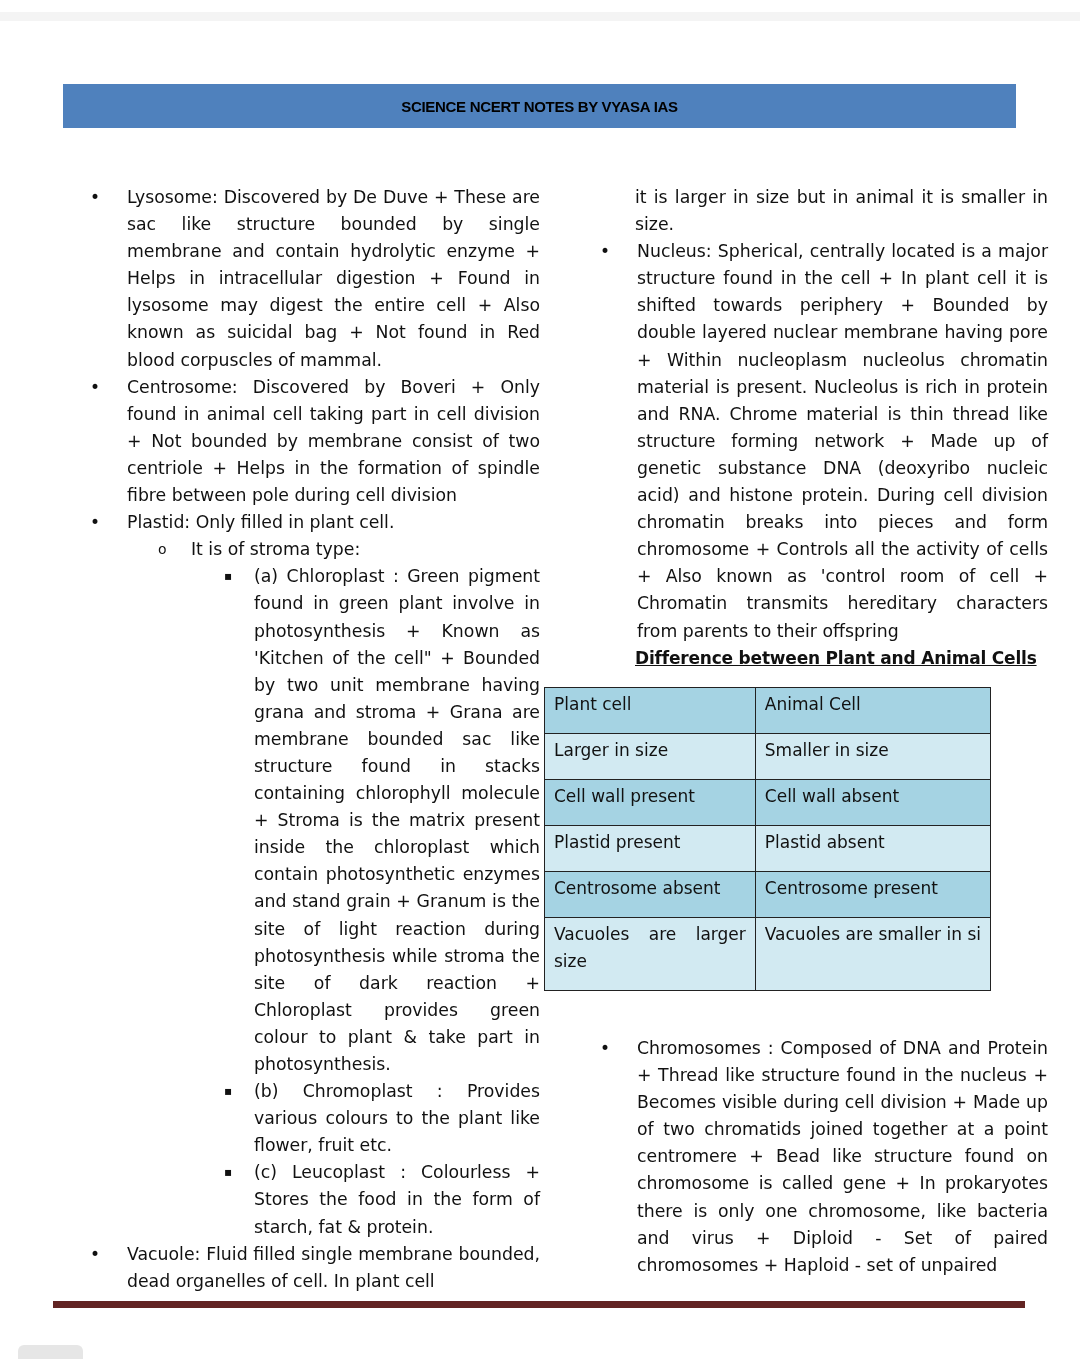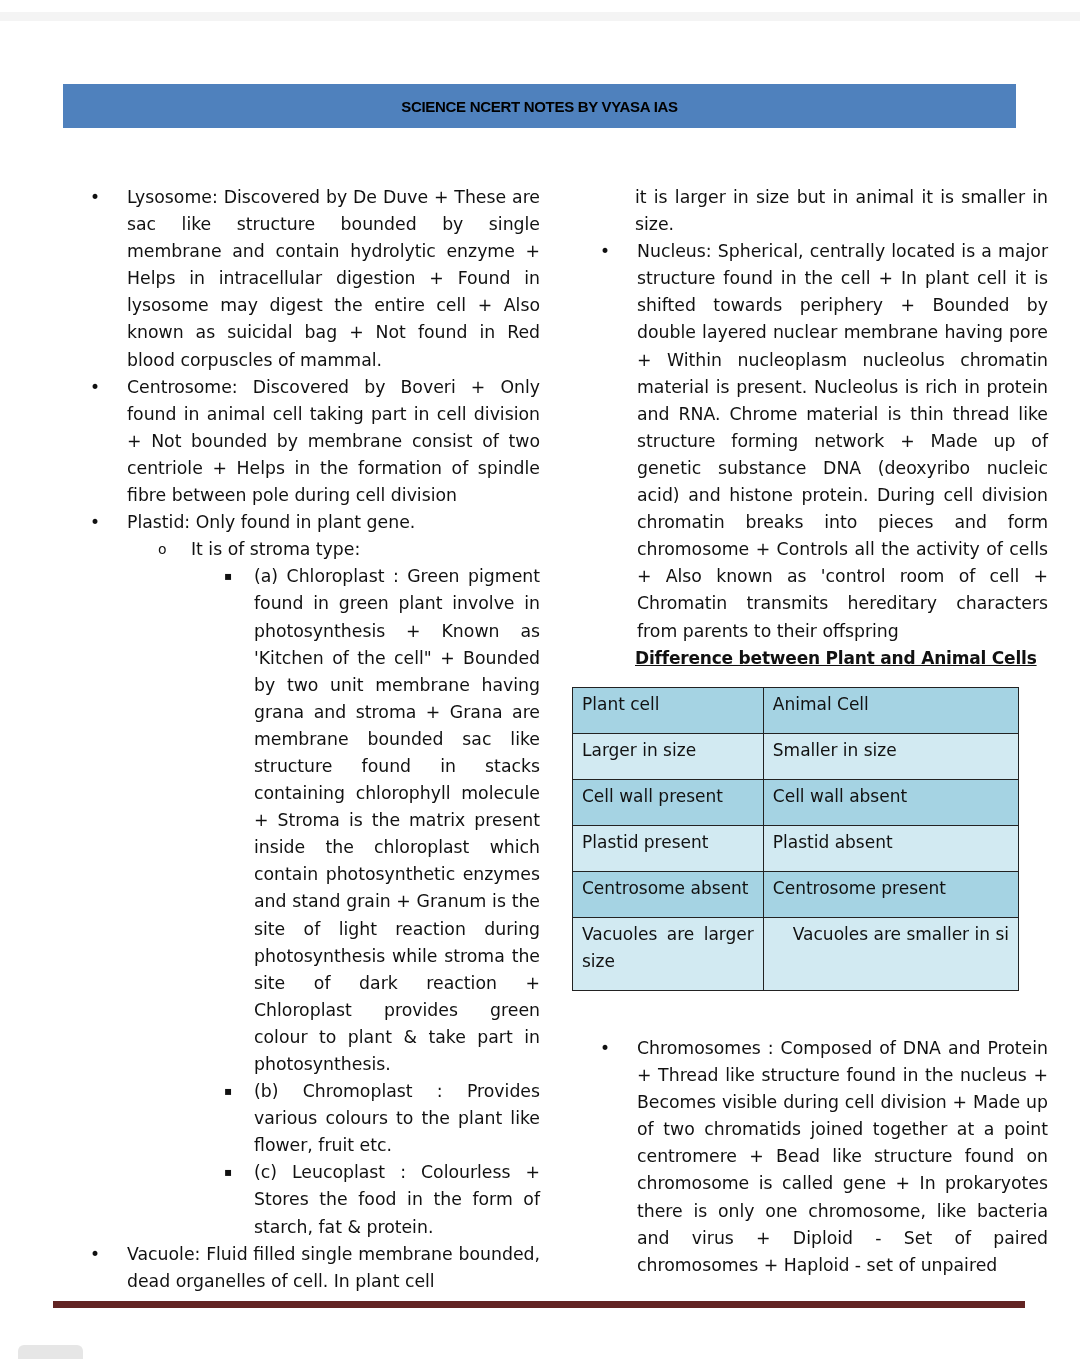--- a/index.html
+++ b/index.html
@@ -30,32 +30,32 @@
   b { font-weight: normal; }
 
   .cont { padding-left: 35px; text-align: justify; }
 
   .table-heading {
     padding-left: 35px; font-weight: bold; text-decoration: underline;
     font-size: 17px; letter-spacing: -0.2px;
   }
 
   .cmp-table {
-    position: absolute; left: 572px; top: 687px; width: 447px;
+    position: absolute; left: 544px; top: 687px; width: 447px;
     border-collapse: collapse; font-size: 17px;
   }
   .cmp-table td {
     border: 1.5px solid #222; vertical-align: top; padding: 3px 9px; line-height: 27px;
   }
   .cmp-table td:first-child { width: 212px; }
   .row-dark td { background: #a5d3e3; }
   .row-light td { background: #d2eaf2; }
   .cmp-table tr { height: 46px; }
   .cmp-table tr.tall { height: 73px; }
-  .clip { white-space: nowrap; overflow: hidden; max-width: 232px; margin-left: 20px; }
+  .clip { white-space: nowrap; overflow: hidden; max-width: 232px; }
 
   .col-right2 { position: absolute; left: 600px; top: 1035px; width: 448px; font-size: 17.3px; line-height: 27.1px; }
 
   .footer-line { position: absolute; left: 53px; top: 1301px; width: 972px; height: 7px; background: #622423; }
   .page-tab { position: absolute; left: 18px; top: 1345px; width: 65px; height: 20px; background: #e6e6e6; border-radius: 6px 6px 0 0; }
 </style>
 </head>
 <body>
 
 <div class="top-strip"></div>
@@ -68,21 +68,21 @@
   <div class="item">
     <span class="bullet">•</span>
     <b>Lysosome:</b><span> Discovered by De Duve + These are sac like structure bounded by single membrane and contain hydrolytic enzyme + Helps in intracellular digestion + Found in lysosome may digest the entire cell + Also known as suicidal bag + Not found in Red blood corpuscles of mammal.</span>
   </div>
   <div class="item">
     <span class="bullet">•</span>
     <b>Centrosome:</b><span>  Discovered by Boveri + Only found in animal cell taking part in cell division + Not bounded by membrane consist of two centriole + Helps in the formation of spindle fibre between pole during cell division</span>
   </div>
   <div class="item">
     <span class="bullet">•</span>
-    <b>Plastid:</b><span> Only found in plant gene.</span>
+    <b>Plastid:</b><span> Only filled in plant cell.</span>
   </div>
   <div class="sub">
     <span class="bullet">o</span>
     <span>It is of stroma type:</span>
   </div>
   <div class="subsub">
     <span class="bullet">▪</span>
     <b><span>(a) </span><span>Chloroplast</span></b><span> : Green pigment found in green plant involve in photosynthesis + Known as 'Kitchen of the cell" + Bounded by two unit membrane having grana and stroma + Grana are membrane bounded sac like structure found in stacks containing chlorophyll molecule + Stroma is the matrix present inside the chloroplast which contain photosynthetic enzymes and stand grain + Granum is the site of light reaction during photosynthesis while stroma the site of dark reaction + Chloroplast provides green colour to plant &amp; take part in photosynthesis.</span>
   </div>
   <div class="subsub">

